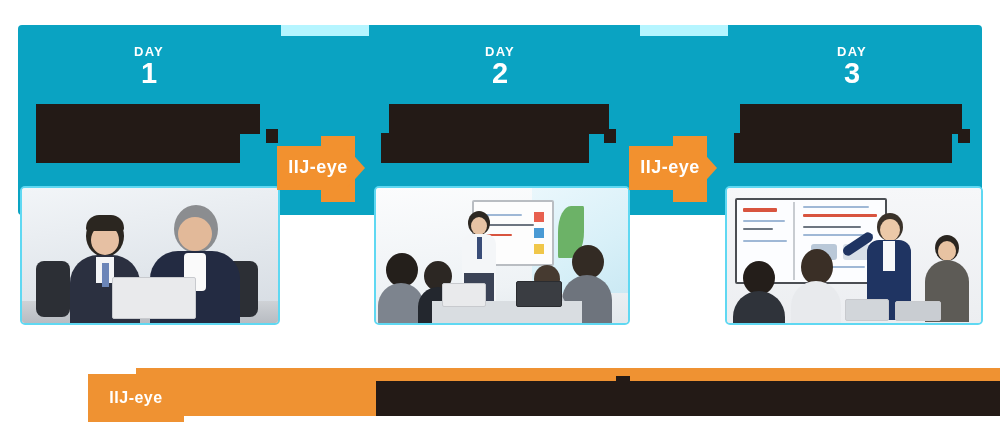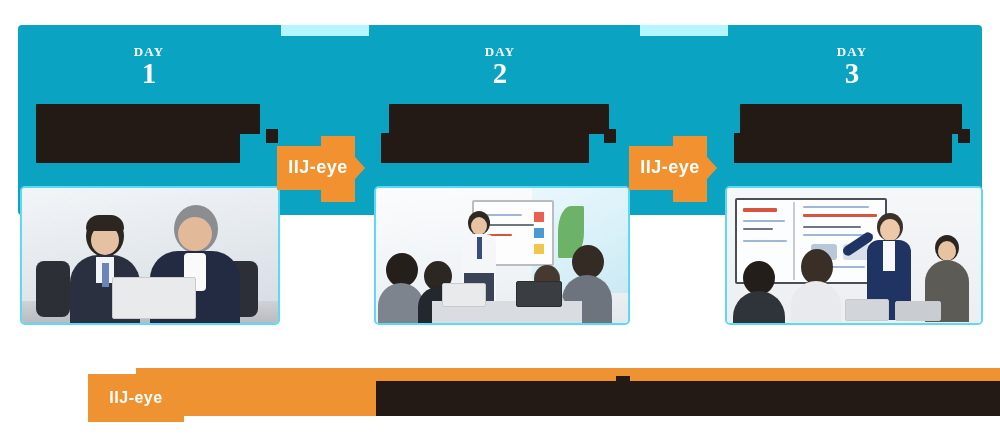--- a/index.html
+++ b/index.html
@@ -39,21 +39,20 @@
     background: #b5f5ff;
   }
   .notch-1 { left: 281px; width: 88px; }
   .notch-2 { left: 640px; width: 88px; }
 
   
   .panel {
     position: absolute;
     top: 25px;
     height: 300px;
-    font-family: Liberation Serif, serif;
   }
   .panel-1 { left: 18px;  width: 262px; }
   .panel-2 { left: 371px; width: 258px; }
   .panel-3 { left: 722px; width: 260px; }
 
   .day-label {
     position: absolute;
     top: 20px;
     width: 100%;
     text-align: center;

